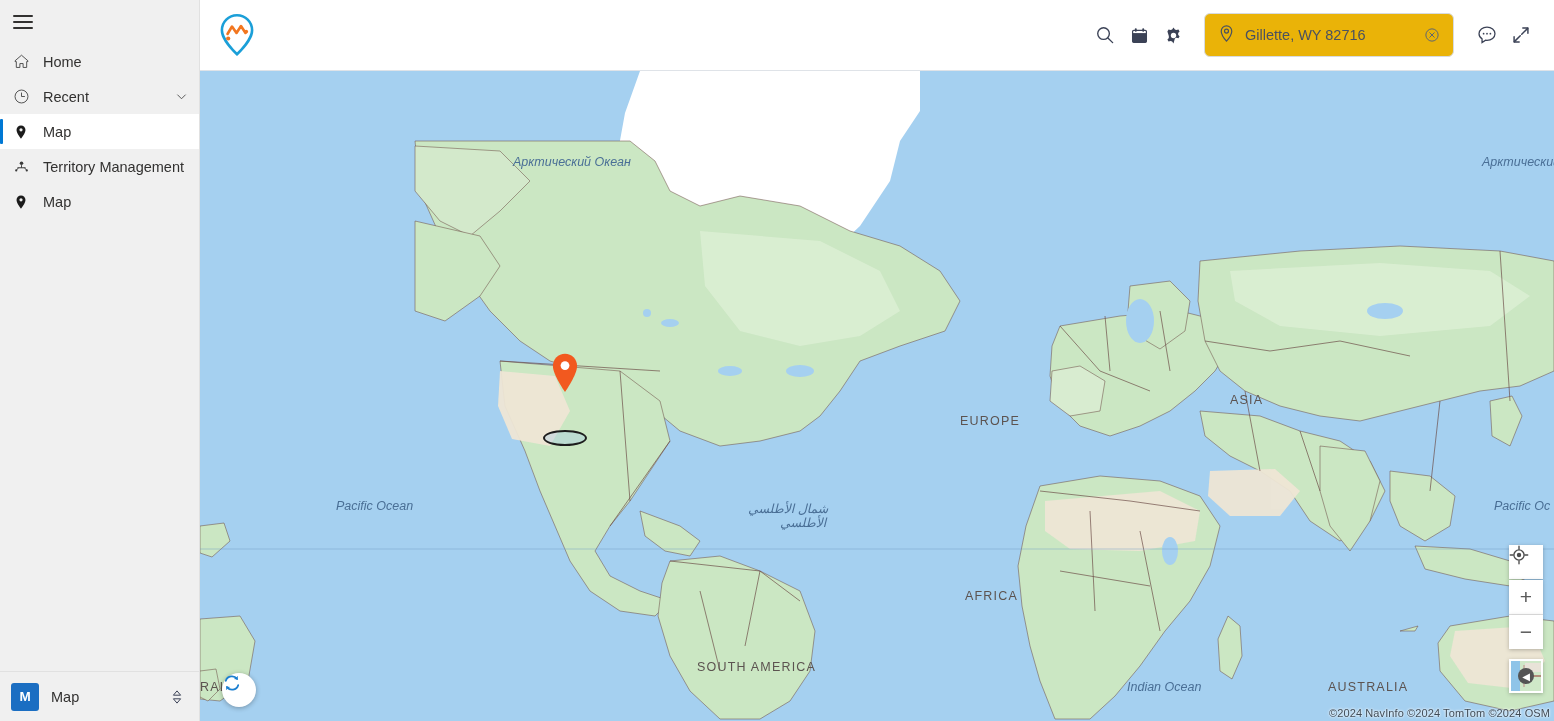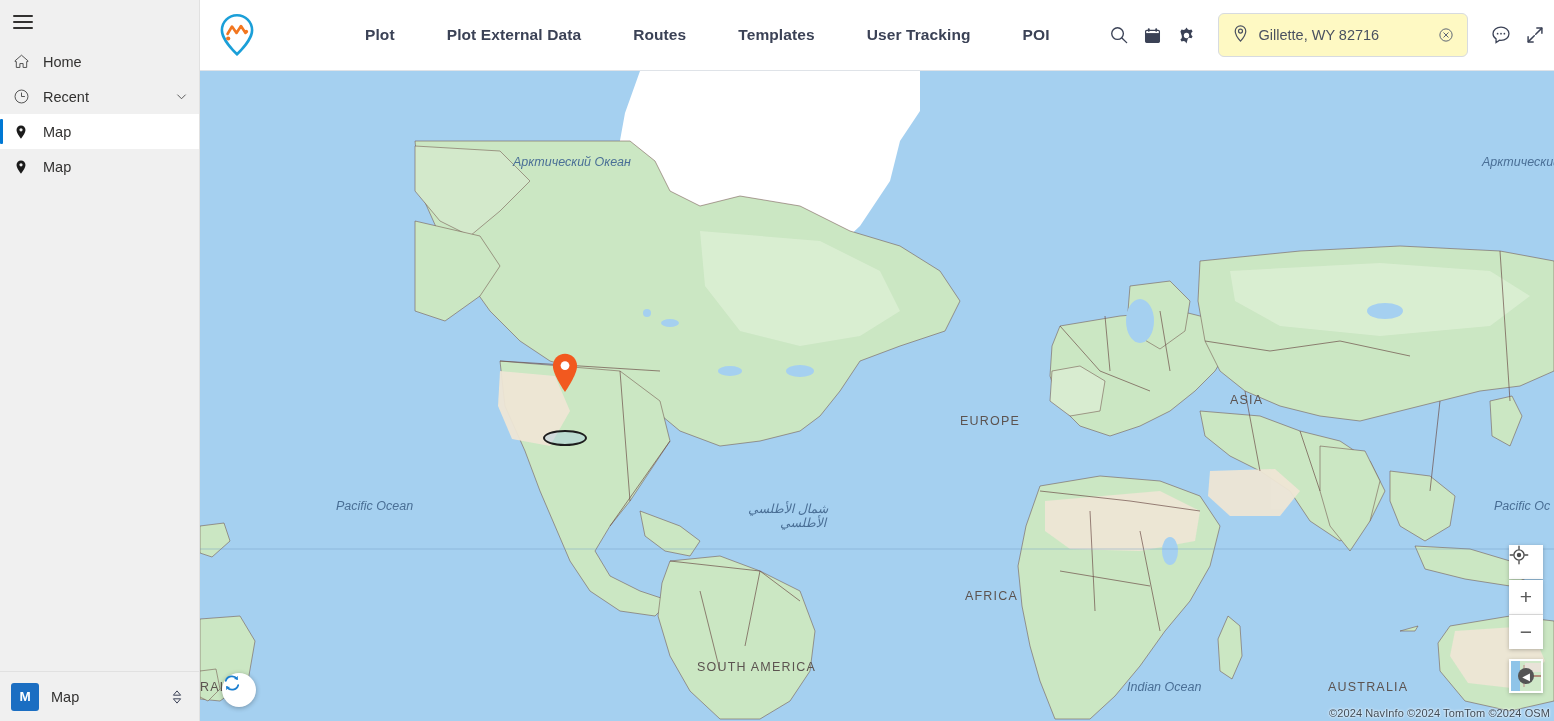--- a/index.html
+++ b/index.html
@@ -73,21 +73,21 @@
     font-size: 15.5px; font-weight: bold; color: #3b4256;
     padding: 6px 0px; margin-right: 52px; cursor: pointer; white-space: nowrap;
     letter-spacing: .1px;
   }
 
   #topbar-right { margin-left: auto; display: flex; align-items: center; padding-right: 16px; gap: 0px; }
   .tb-icon { width: 34px; height: 34px; display: flex; align-items: center; justify-content: center; cursor: pointer; color: #3b4256; }
 
   #search-box {
     height: 44px; width: 250px; border: 1px solid #d7dbe0; border-radius: 6px;
-    display: flex; align-items: center; padding: 0 12px; margin: 0 16px 0 14px; background:#fef9c3;
+    display: flex; align-items: center; padding: 0 12px; margin: 0 16px 0 14px; background:#eab308;
   }
   #search-text { flex: 1; font-size: 14.5px; color: #4a5160; margin-left: 9px; white-space: nowrap; overflow: hidden; }
   .clear-btn { cursor: pointer; display: flex; align-items: center; }
 
   
   #map {
     position: absolute; left: 0; top: 71px; width: 1354px; height: 650px;
     background: #86efac; overflow: hidden;
   }
   #map svg { position: absolute; left: 0; top: 0; }
@@ -189,20 +189,32 @@
     <div class="nav-row active">
       <span class="nav-ico">
         <svg width="16" height="16" viewBox="0 0 20 20">
             <path d="M10 1.8c-3.1 0-5.6 2.5-5.6 5.6 0 4.2 5.6 10.8 5.6 10.8s5.6-6.6 5.6-10.8c0-3.1-2.5-5.6-5.6-5.6z" fill="#1b1b1b"></path>
             <circle cx="10" cy="7.3" r="2" fill="#f0f0f0"></circle>
           </svg>
       </span>
       <span class="nav-label">Map</span>
     </div>
 
+    <div class="nav-row">
+      <span class="nav-ico">
+        <svg width="17" height="17" viewBox="0 0 20 20">
+          <circle cx="10" cy="6.2" r="2.1" fill="#3a3a3a"></circle>
+          <path d="M5.2 11.5h9.6" stroke="#3a3a3a" stroke-width="1.2" fill="none"></path>
+          <path d="M10 8.4v3.1M6.4 11.5 4.4 14M13.6 11.5 15.6 14" stroke="#3a3a3a" stroke-width="1.1" fill="none"></path>
+          <circle cx="3.8" cy="14.6" r="1.3" fill="#3a3a3a"></circle>
+          <circle cx="16.2" cy="14.6" r="1.3" fill="#3a3a3a"></circle>
+        </svg>
+      </span>
+      <span class="nav-label">Territory Management</span>
+    </div>
 
 
     <div class="nav-row">
       <span class="nav-ico">
         <svg width="16" height="16" viewBox="0 0 20 20">
             <path d="M10 1.8c-3.1 0-5.6 2.5-5.6 5.6 0 4.2 5.6 10.8 5.6 10.8s5.6-6.6 5.6-10.8c0-3.1-2.5-5.6-5.6-5.6z" fill="#1b1b1b"></path>
             <circle cx="10" cy="7.3" r="2" fill="#f0f0f0"></circle>
           </svg>
       </span>
       <span class="nav-label">Map</span>
@@ -226,28 +238,20 @@
 
       <div id="logo">
         <svg width="42" height="46" viewBox="0 0 42 46">
           <path d="M21 3.2C12.6 3.2 5.9 9.9 5.9 18.3c0 9 12.6 21.6 15.1 24 2.5-2.4 15.1-15 15.1-24 0-8.4-6.7-15.1-15.1-15.1z" fill="none" stroke="#1b9fd8" stroke-width="2.6"></path>
           <path d="M11.5 22 16 14.5l4.5 6.5 4.5-7 4.5 7" fill="none" stroke="#f2761f" stroke-width="2.6" stroke-linejoin="round" stroke-linecap="round"></path>
           <circle cx="12.2" cy="26.5" r="2.1" fill="#f2761f"></circle>
           <circle cx="30.2" cy="19.6" r="1.9" fill="#f2761f"></circle>
         </svg>
       </div>
 
-      <div id="nav-tabs">
-        <div class="tab">Plot</div>
-        <div class="tab">Plot External Data</div>
-        <div class="tab">Routes</div>
-        <div class="tab">Templates</div>
-        <div class="tab">User Tracking</div>
-        <div class="tab">POI</div>
-      </div>
 
       <div id="topbar-right">
 
         <div class="tb-icon">
           <svg width="20" height="20" viewBox="0 0 22 22">
               <circle cx="9.4" cy="9.4" r="6.4" fill="none" stroke="#3b4256" stroke-width="1.5"></circle>
               <path d="M14.2 14.2 19.4 19.4" stroke="#3b4256" stroke-width="1.5" stroke-linecap="round"></path>
             </svg>
         </div>
 

